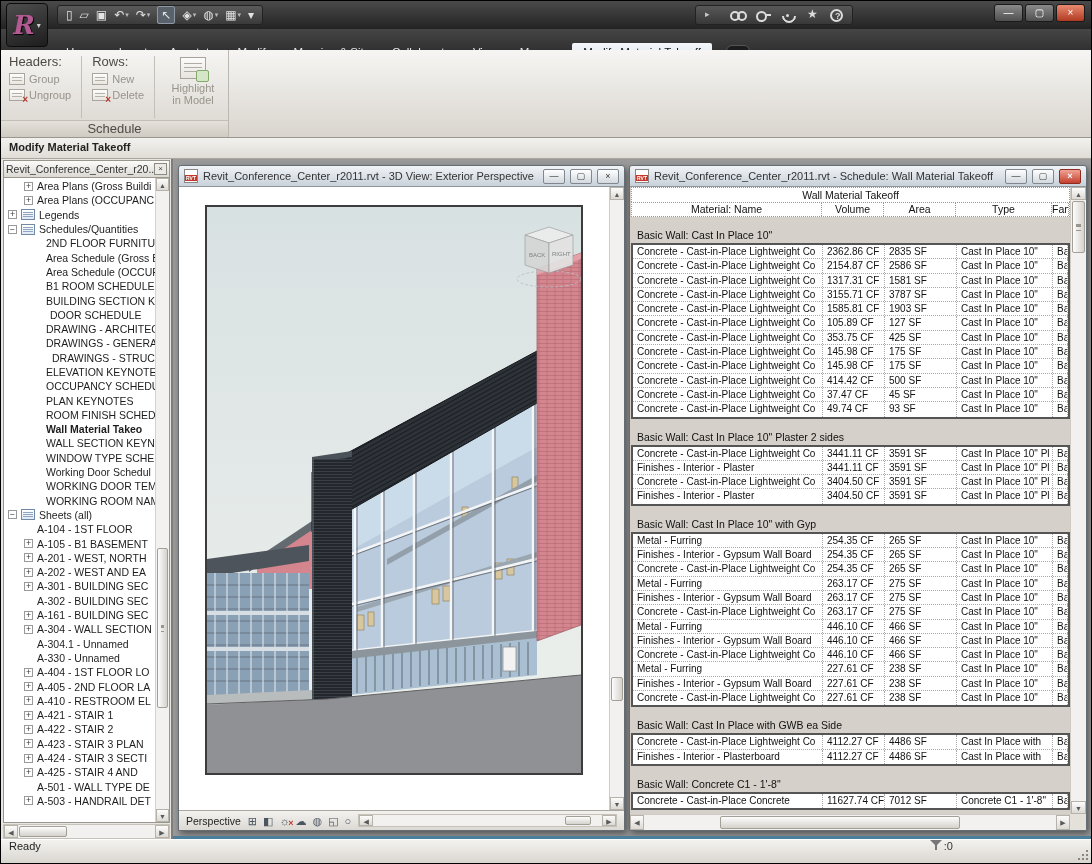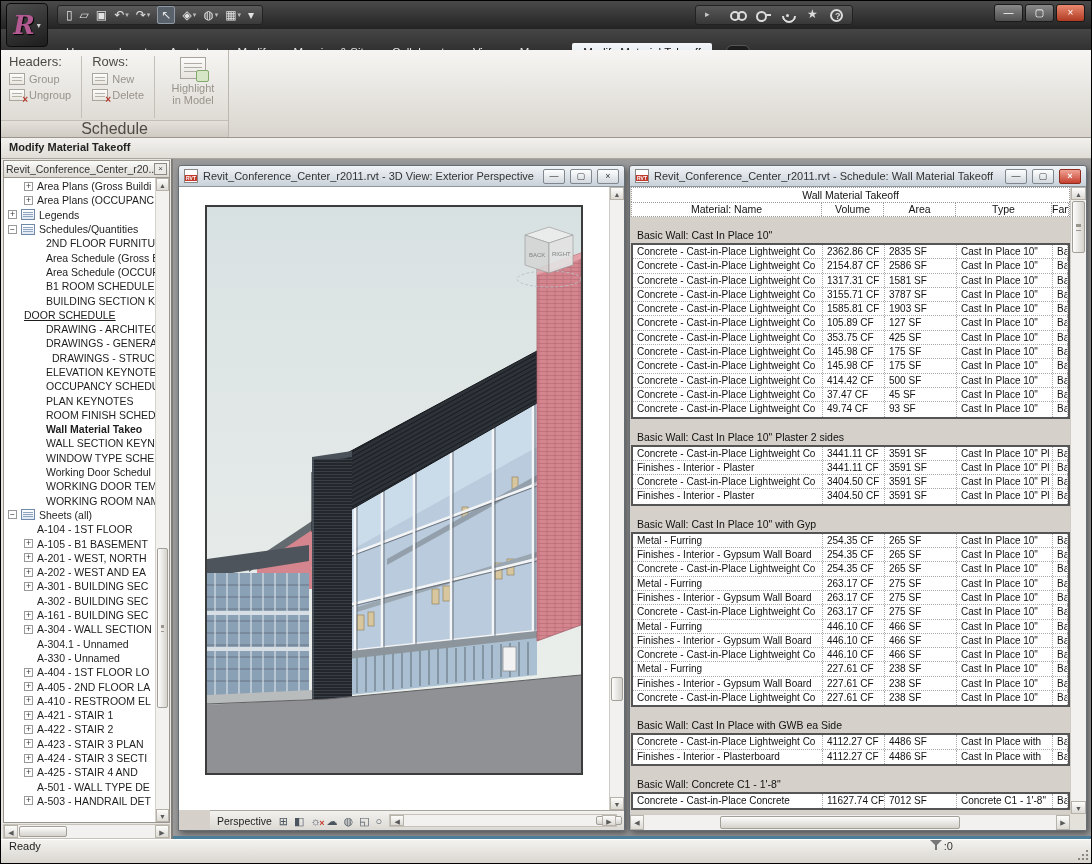--- a/index.html
+++ b/index.html
@@ -59,21 +59,21 @@
   .ri{width:16px;height:12px;border:1px solid #aaa69e;background:linear-gradient(#fdfdfc,#e9e6e0);position:relative;flex:none;}
   .ri::before{content:"";position:absolute;left:2px;right:2px;top:3px;border-top:1px solid #b5b1a9;box-shadow:0 3px 0 #b5b1a9;}
   .ri.x::after{content:"×";color:#b5392c;font-weight:bold;font-size:10px;position:absolute;right:-4px;bottom:-5px;}
   .vsep{width:1px;background:#c4c0b8;margin:2px 0;}
   .bigbtn{width:56px;display:flex;flex-direction:column;align-items:center;gap:3px;padding-top:3px;color:#98948c;
           font-size:11px;text-align:center;line-height:12px;}
   .bigicon{width:26px;height:22px;border:1px solid #a8a49c;background:linear-gradient(#fcfcfb,#e7e4de);position:relative;}
   .bigicon::before{content:"";position:absolute;left:3px;right:3px;top:5px;border-top:1px solid #b0aca4;box-shadow:0 4px 0 #b0aca4,0 8px 0 #b0aca4;}
   .bigicon::after{content:"";position:absolute;right:-4px;bottom:-4px;width:11px;height:10px;background:#d5e6c6;border:1px solid #83a96c;border-radius:2px;}
   .rpanel-label{height:17px;background:linear-gradient(#e4e1db,#cfcbc3);border-top:1px solid #c3bfb7;
-          text-align:center;font-size:16px;color:#4e4a44;line-height:16px;}
+          text-align:center;font-size:13px;color:#4e4a44;line-height:16px;}
 
   
   .contextbar{position:absolute;left:0;top:137px;right:0;height:21px;background:linear-gradient(#f3f1ee,#e0ddd7);
           border-bottom:1px solid #aaa69e;font-size:11px;font-weight:bold;color:#222;padding:3px 8px;}
 
   
   .workspace{position:absolute;left:0;top:158px;right:0;bottom:24px;display:flex;}
 
   
   .browser{width:172px;background:#e8e6e2;border-right:2px solid #807d78;display:flex;flex-direction:column;padding:1px 1px 0 2px;}
@@ -116,21 +116,21 @@
       background:linear-gradient(#fefefe,#d3d9df);color:#3a3a3a;font-size:9px;line-height:13px;}
   .wbtn.close-active{background:linear-gradient(#f0a295,#c6402e);border-color:#8d2c1d;color:#fff;font-weight:bold;}
 
   
   .v3d-body{flex:1;position:relative;background:#fff;overflow:hidden;}
   .v3d-canvas{position:absolute;inset:0 15px 0 0;background:#fff;}
   .cropbox{position:absolute;left:26px;top:18px;width:378px;height:570px;border:2px solid #3c3c3c;}
   .cropbox svg{display:block;}
   .v3d-vscroll{position:absolute;right:0;top:0;bottom:0;width:15px;background:#f2f1ef;border-left:1px solid #cfccc6;}
   .v3d-bottom{height:20px;flex:none;display:flex;align-items:center;gap:7px;padding:0 7px;font-size:10.5px;color:#222;
-      background:linear-gradient(#f3f2ef,#dcd9d3);border-top:1px solid #a9a6a0;margin-left:31px;}
+      background:linear-gradient(#f3f2ef,#dcd9d3);border-top:1px solid #a9a6a0;}
   .vicon{font-size:11px;color:#4a5560;position:relative;line-height:14px;}
   .vicon.off::after{content:"×";position:absolute;right:-4px;bottom:-2px;color:#c0392b;font-size:9px;font-weight:bold;}
   .vhs{flex:1;position:relative;height:13px;background:#f2f1ef;border:1px solid #c6c2ba;}
 
   
   .sch-body{flex:1;position:relative;background:#d5d1ca;overflow:hidden;}
   .sch-table{position:absolute;left:1px;top:0;right:16px;bottom:16px;overflow:hidden;}
   .sch-title{height:15px;background:#fff;border:1px dotted #999;border-bottom:none;text-align:center;
       font-size:10.5px;color:#111;line-height:14px;}
   .sch-cols{height:15px;display:flex;background:#fff;border:1px dotted #999;}
@@ -284,21 +284,21 @@
             </div>
             <div class="trow" style="padding-left: 42px;">
               <span>Area Schedule (OCCUP</span>
             </div>
             <div class="trow" style="padding-left: 42px;">
               <span>B1 ROOM SCHEDULE</span>
             </div>
             <div class="trow" style="padding-left: 42px;">
               <span>BUILDING SECTION KI</span>
             </div>
-            <div class="trow" style="padding-left: 20px; text-decoration: underline;">
+            <div class="trow" style="padding-left: 46px;">
               <span>DOOR SCHEDULE</span>
             </div>
             <div class="trow" style="padding-left: 42px;">
               <span>DRAWING - ARCHITEC</span>
             </div>
             <div class="trow" style="padding-left: 42px;">
               <span>DRAWINGS - GENERA</span>
             </div>
             <div class="trow" style="padding-left: 48px;">
               <span>DRAWINGS - STRUCT</span>

